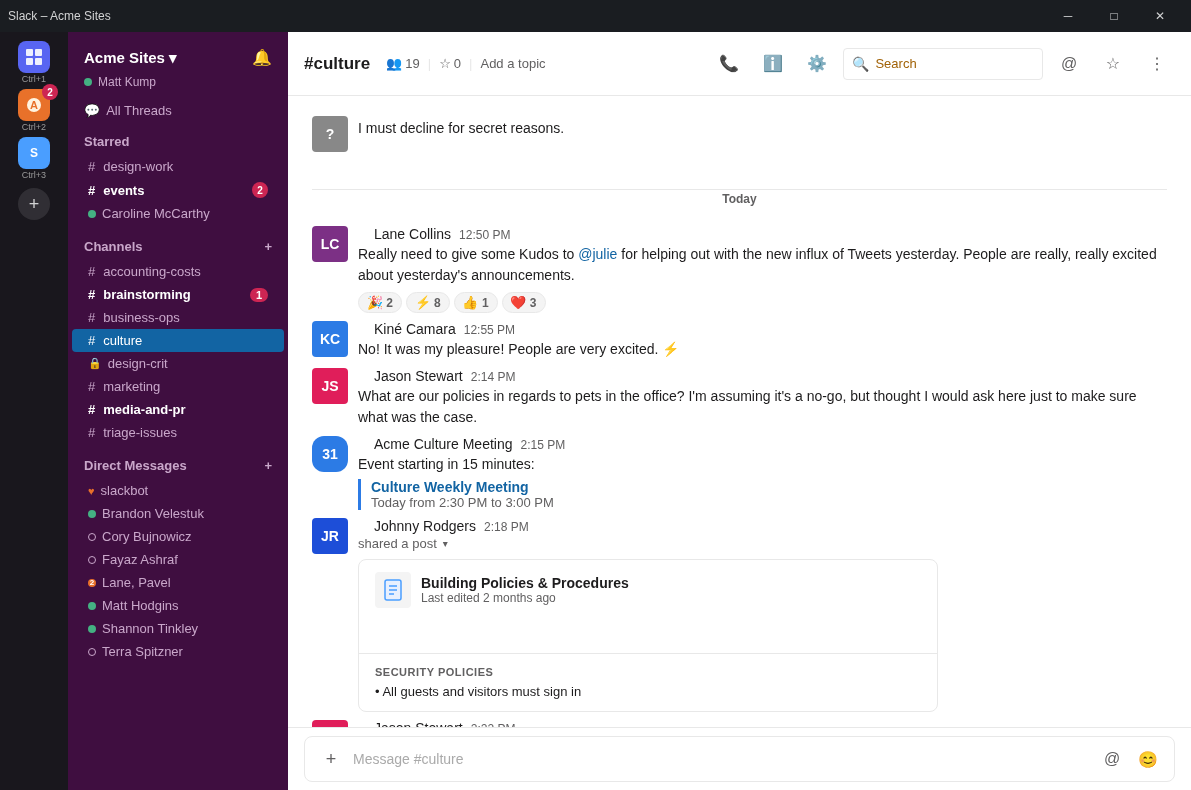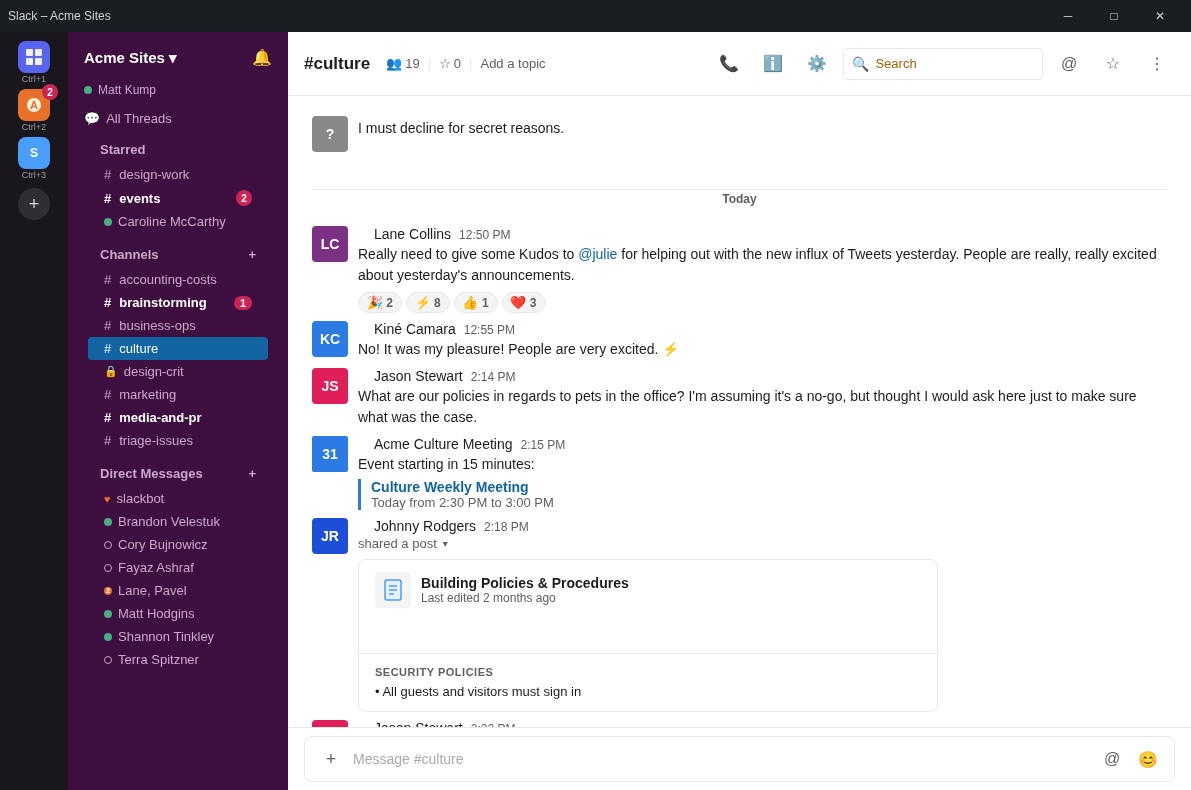--- a/index.html
+++ b/index.html
@@ -18,25 +18,25 @@
     .ctrl-column { width: 68px; background: #19171d; display: flex; flex-direction: column; align-items: center; padding: 8px 0; gap: 4px; flex-shrink: 0; }
     .ctrl-btn { width: 44px; height: 44px; border-radius: 8px; display: flex; flex-direction: column; align-items: center; justify-content: center; cursor: pointer; position: relative; }
     .ctrl-btn .ctrl-icon { width: 32px; height: 32px; border-radius: 8px; display: flex; align-items: center; justify-content: center; font-size: 16px; }
     .ctrl-btn .ctrl-label { font-size: 9px; color: #999; margin-top: 1px; }
     .ctrl-btn-add { width: 32px; height: 32px; border-radius: 50%; background: rgba(255,255,255,0.1); display: flex; align-items: center; justify-content: center; cursor: pointer; color: #d1d2d3; font-size: 18px; margin-top: 4px; }
 
     
     .sidebar { width: 220px; background: #3f0e40; display: flex; flex-direction: column; flex-shrink: 0; overflow-y: auto; }
     .sidebar-header { padding: 16px 16px 8px; display: flex; align-items: center; justify-content: space-between; }
     .workspace-name { font-weight: 700; font-size: 15px; color: #fff; display: flex; align-items: center; gap: 4px; cursor: pointer; }
-    .online-status { display: flex; align-items: center; gap: 6px; padding: 0 16px 8px; font-size: 12px; color: #c9a7ca; margin-top: 8px; }
+    .online-status { display: flex; align-items: center; gap: 6px; padding: 0 16px 8px; font-size: 12px; color: #c9a7ca; }
     .status-dot { width: 8px; height: 8px; border-radius: 50%; background: #44b082; flex-shrink: 0; }
     .bell-icon { color: #c9a7ca; cursor: pointer; font-size: 16px; }
 
-    .sidebar-section { padding: 4px 16px; }
+    .sidebar-section { padding: 4px 0; }
     .sidebar-section-header { padding: 6px 16px; font-size: 13px; font-weight: 700; color: #c9a7ca; display: flex; align-items: center; justify-content: space-between; cursor: pointer; }
     .sidebar-item { padding: 4px 16px; display: flex; align-items: center; gap: 6px; cursor: pointer; border-radius: 4px; margin: 0 4px; font-size: 13px; color: #c9a7ca; }
     .sidebar-item.active { background: #1264a3; color: #fff; }
     .sidebar-item.bold { font-weight: 700; color: #fff; }
     .sidebar-item .hash { margin-right: 2px; }
     .sidebar-item .lock { font-size: 11px; }
     .sidebar-item .dot { width: 8px; height: 8px; border-radius: 50%; flex-shrink: 0; }
     .dot-green { background: #44b082; }
     .sidebar-item .badge { background: #cd2553; color: #fff; border-radius: 10px; font-size: 11px; font-weight: 700; padding: 1px 6px; margin-left: auto; }
     .sidebar-item .badge-2 { background: #cd2553; color: #fff; border-radius: 50%; font-size: 10px; font-weight: 700; width: 16px; height: 16px; display: flex; align-items: center; justify-content: center; margin-left: auto; }
@@ -70,21 +70,21 @@
     .message-author { font-weight: 400; color: #1d1c1d; font-size: 14px; cursor: pointer; margin-left: 16px; }
     .message-time { font-size: 12px; color: #616061; cursor: pointer; }
     .message-text { font-size: 14px; color: #1d1c1d; line-height: 1.5; margin-top: 2px; }
     .message-text a { color: #1264a3; text-decoration: none; }
 
     .reactions { display: flex; gap: 4px; margin-top: 6px; flex-wrap: wrap; }
     .reaction { display: flex; align-items: center; gap: 3px; background: #f4f4f4; border: 1px solid #e8e8e8; border-radius: 20px; padding: 2px 8px; cursor: pointer; font-size: 13px; }
     .reaction-count { font-size: 12px; color: #616061; font-weight: 600; }
 
     
-    .calendar-avatar { width: 36px; height: 36px; border-radius: 2px; background: #2c7be5; display: flex; align-items: center; justify-content: center; font-size: 14px; font-weight: 700; color: #fff; flex-shrink: 0; }
+    .calendar-avatar { width: 36px; height: 36px; border-radius: 12px; background: #2c7be5; display: flex; align-items: center; justify-content: center; font-size: 14px; font-weight: 700; color: #fff; flex-shrink: 0; }
     .event-card { border-left: 3px solid #2c7be5; padding-left: 10px; margin-top: 4px; }
     .event-title { color: #1264a3; font-size: 14px; font-weight: 600; cursor: pointer; }
     .event-time { font-size: 13px; color: #616061; }
 
     
     .shared-post-label { display: flex; align-items: center; gap: 6px; font-size: 13px; color: #616061; margin-top: 2px; }
     .shared-caret { font-size: 10px; cursor: pointer; }
 
     .post-card { border: 1px solid #e8e8e8; border-radius: 8px; margin-top: 8px; max-width: 580px; overflow: hidden; }
     .post-card-header { padding: 12px 16px; display: flex; align-items: center; gap: 10px; }

